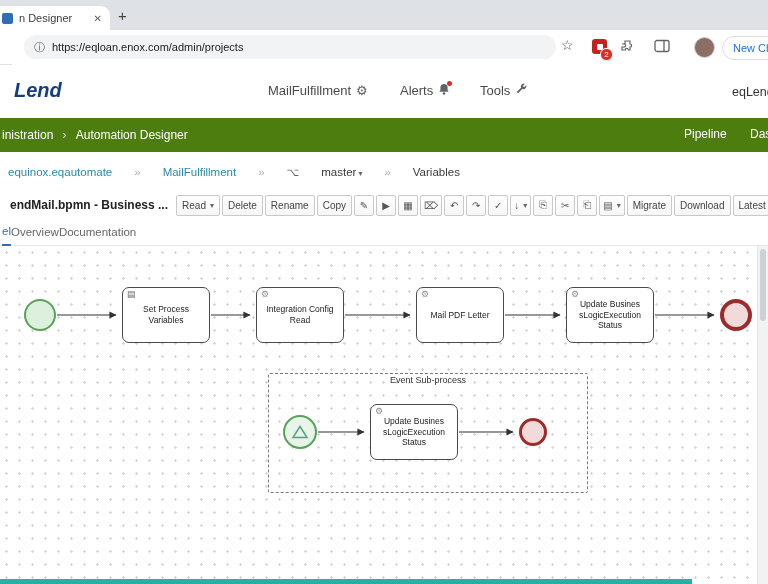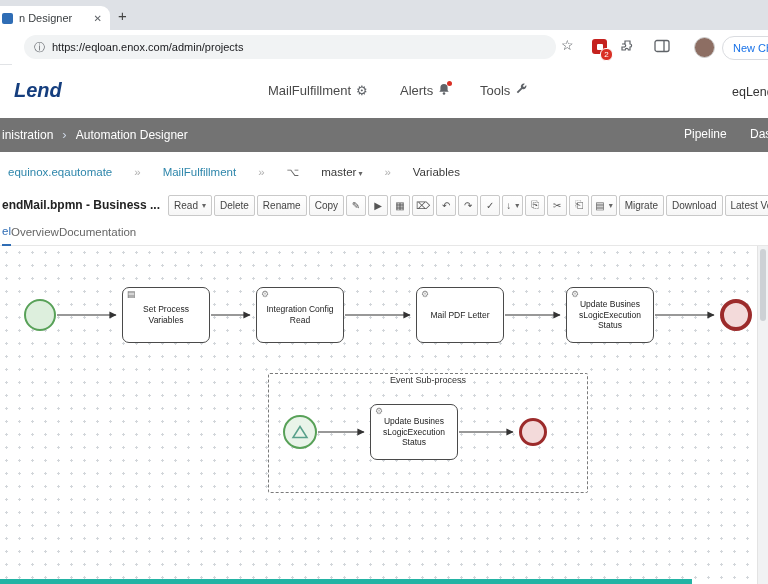--- a/index.html
+++ b/index.html
@@ -33,37 +33,37 @@
 
   
   .appbar{position:absolute;top:64px;left:0;right:0;height:54px;background:#fff;margin-left:12px;}
   .logo{position:absolute;left:2px;top:15px;font-size:20px;font-weight:bold;color:#153e7e;font-style:italic;}
   .menu-item{position:absolute;top:19px;display:flex;align-items:center;gap:5px;font-size:13px;color:#4a4a4a;}
   .menu-item .mi{color:#5f6368;font-size:13px;line-height:1;position:relative;}
   .alert-dot{position:absolute;right:-2px;top:-2px;width:5px;height:5px;background:#d93025;border-radius:50%;}
   .hdr-right{position:absolute;left:720px;top:21px;font-size:12.5px;color:#333;white-space:nowrap;}
 
   
-  .navy{position:absolute;top:118px;left:0;right:0;height:34px;background:#737373;color:#fff;font-size:12px;}
+  .navy{position:absolute;top:118px;left:0;right:0;height:34px;background:#4d7c0f;color:#fff;font-size:12px;}
   .navy .crumbs{position:absolute;left:2px;top:9px;display:flex;gap:9px;align-items:center;}
   .navy .chev{color:#cdd6e4;font-size:13px;}
   .navy .r1{position:absolute;left:684px;top:9px;}
   .navy .r2{position:absolute;left:750px;top:9px;}
 
   
   .crumb-row{position:absolute;top:152px;left:0;right:0;height:40px;background:#fff;display:flex;align-items:center;
              padding-left:8px;gap:22px;font-size:11.5px;}
   .crumb-link{color:#2e86ab;}
   .crumb-sep{color:#b0b0b0;}
   .crumb-dark{color:#3a3a3a;}
   .branch-ico{color:#666;font-size:11px;}
   .caret{font-size:8px;color:#666;margin-left:2px;}
 
   
-  .toolbar{position:absolute;top:192px;left:0;right:0;height:26px;display:flex;align-items:center;gap:2px;
+  .toolbar{position:absolute;top:192px;left:8px;right:0;height:26px;display:flex;align-items:center;gap:2px;
            padding:0 2px;background:#fff;overflow:hidden;white-space:nowrap;}
   .doc-title{font-size:12px;font-weight:bold;color:#222;margin-right:6px;flex:none;}
   .btn{display:inline-flex;align-items:center;gap:3px;height:19px;padding:0 5px;border:1px solid #c9c9c9;
        border-radius:2px;background:linear-gradient(#fff,#f6f6f6);font-size:10px;color:#444;flex:none;}
   .btn.ico{padding:0 3px;min-width:12px;justify-content:center;font-size:10px;color:#555;}
   .btn .caret{margin-left:1px;}
 
   
   .viewtabs{position:absolute;top:218px;left:0;right:0;height:28px;display:flex;align-items:flex-end;
             padding-left:2px;font-size:11.5px;color:#666;border-bottom:1px solid #e7e7e7;background:#fff;box-sizing:border-box;}

